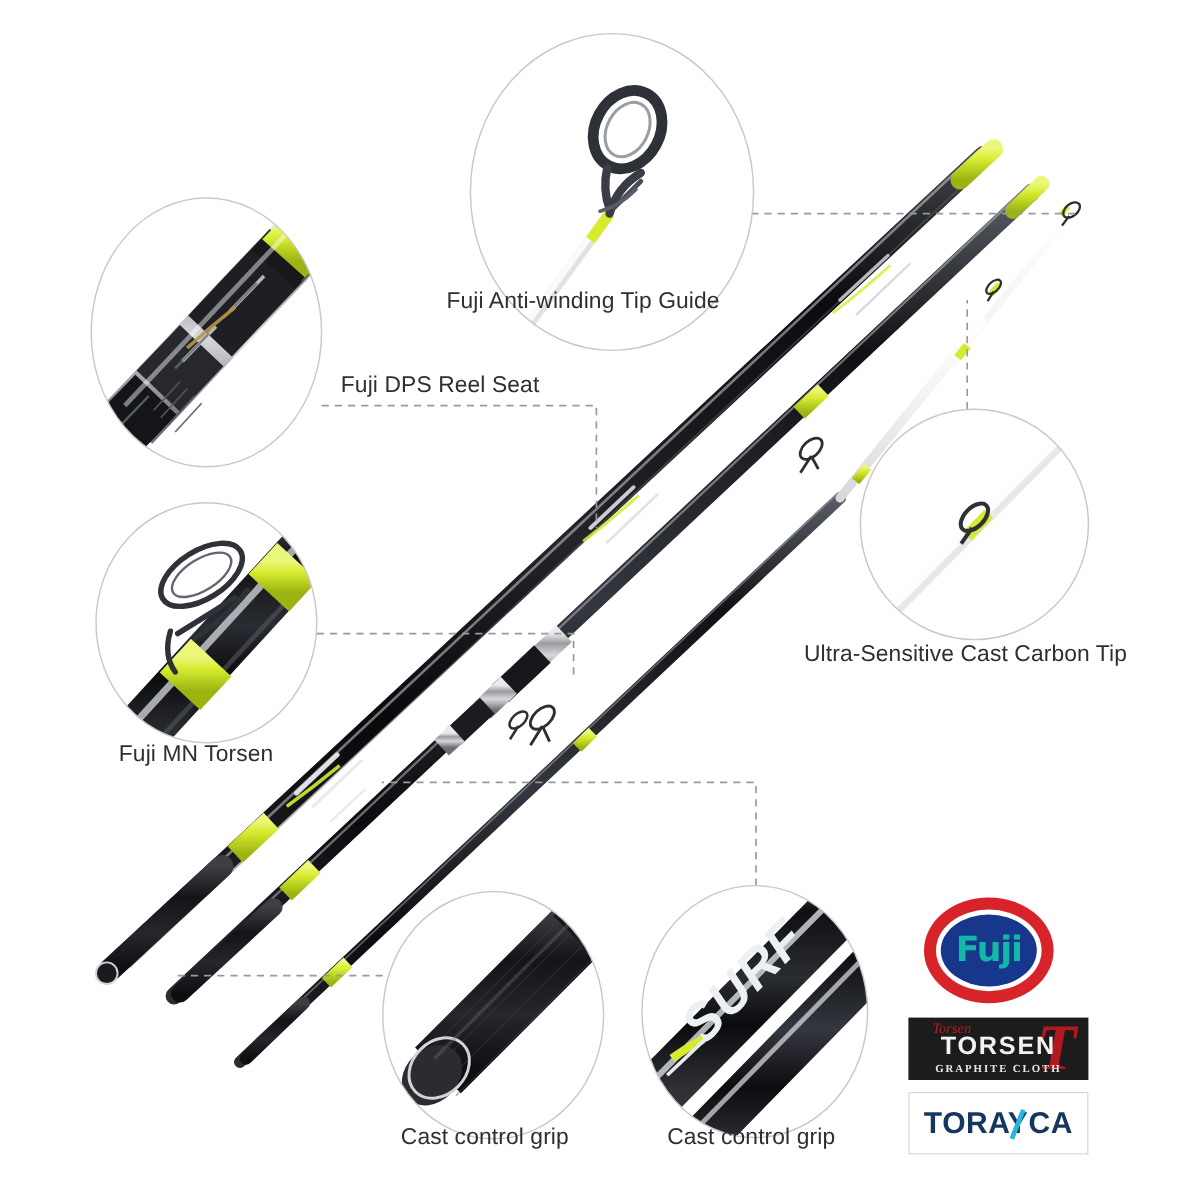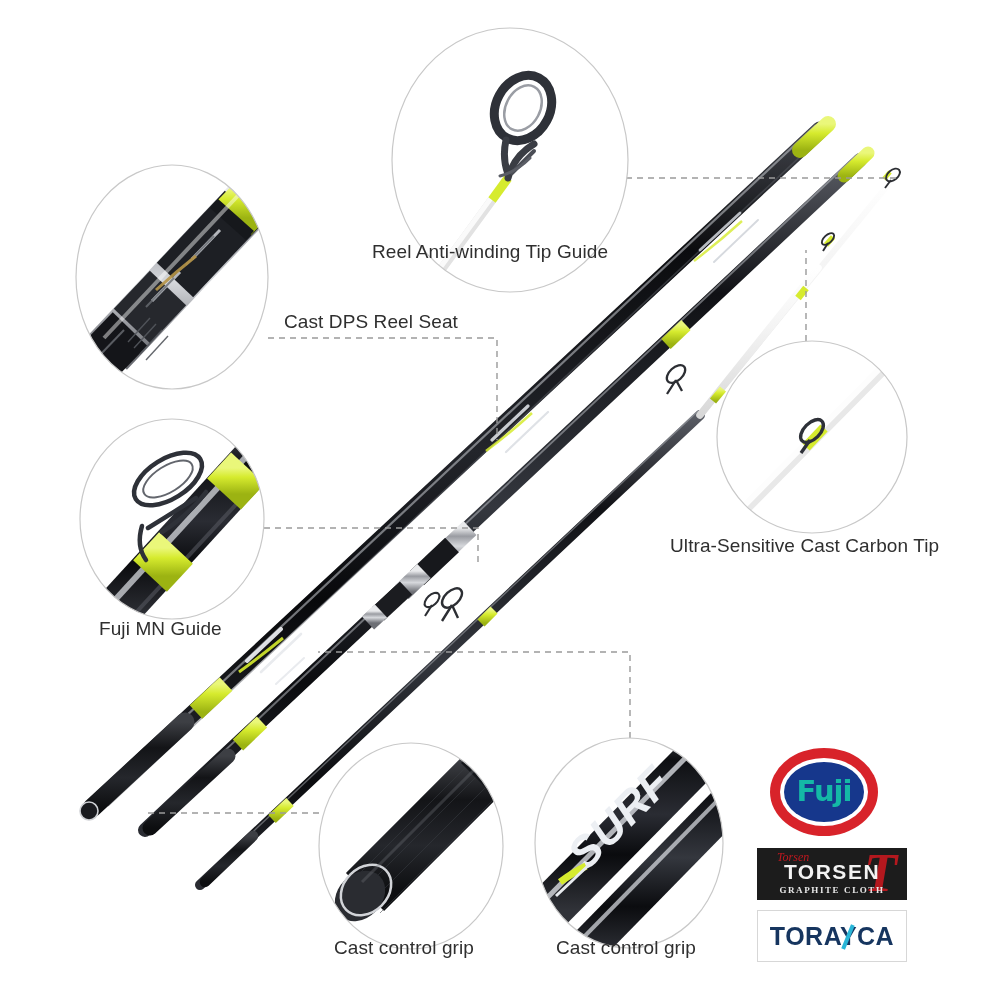--- a/index.html
+++ b/index.html
@@ -371,25 +371,25 @@
         <line x1="764" y1="753" x2="580" y2="941" stroke="#dfe2e7" stroke-width="4" opacity=".7"></line>
 
         <text x="586" y="872" fill="#eceff3" font-family="Liberation Sans, sans-serif" font-size="44" font-style="italic" font-weight="bold" transform="rotate(-45 586 872)" letter-spacing="1">SURF</text>
         <path d="M560 882 q14 -10 26 -16" stroke="#d6eb2e" stroke-width="7" fill="none"></path>
         <path d="M556 896 l36 -34" stroke="#e8ebef" stroke-width="3" fill="none"></path>
       </g>
       <ellipse cx="629" cy="843" rx="94" ry="105" fill="none" stroke="#c8c8c8" stroke-width="1.2"></ellipse>
     </g>
   </svg>
 
-  <div class="callout-label" style="left:372px; top:241px;">Reel Anti-winding Tip Guide</div>
-
-  <div class="callout-label" style="left:284px; top:311px;">Cast DPS Reel Seat</div>
-
-  <div class="callout-label" style="left:99px; top:618px;">Fuji MN Guide</div>
+  <div class="callout-label" style="left:372px; top:241px;">Fuji Anti-winding Tip Guide</div>
+
+  <div class="callout-label" style="left:284px; top:311px;">Fuji DPS Reel Seat</div>
+
+  <div class="callout-label" style="left:99px; top:618px;">Fuji MN Torsen</div>
 
   <div class="callout-label" style="left:670px; top:535px;">Ultra-Sensitive Cast Carbon Tip</div>
 
   <div class="callout-label" style="left:334px; top:937px;">Cast control grip</div>
 
   <div class="callout-label" style="left:556px; top:937px;">Cast control grip</div>
 
   <div class="logo-box" style="left:770px; top:748px;">
     <div class="fuji-logo">
       <div class="fuji-inner">

